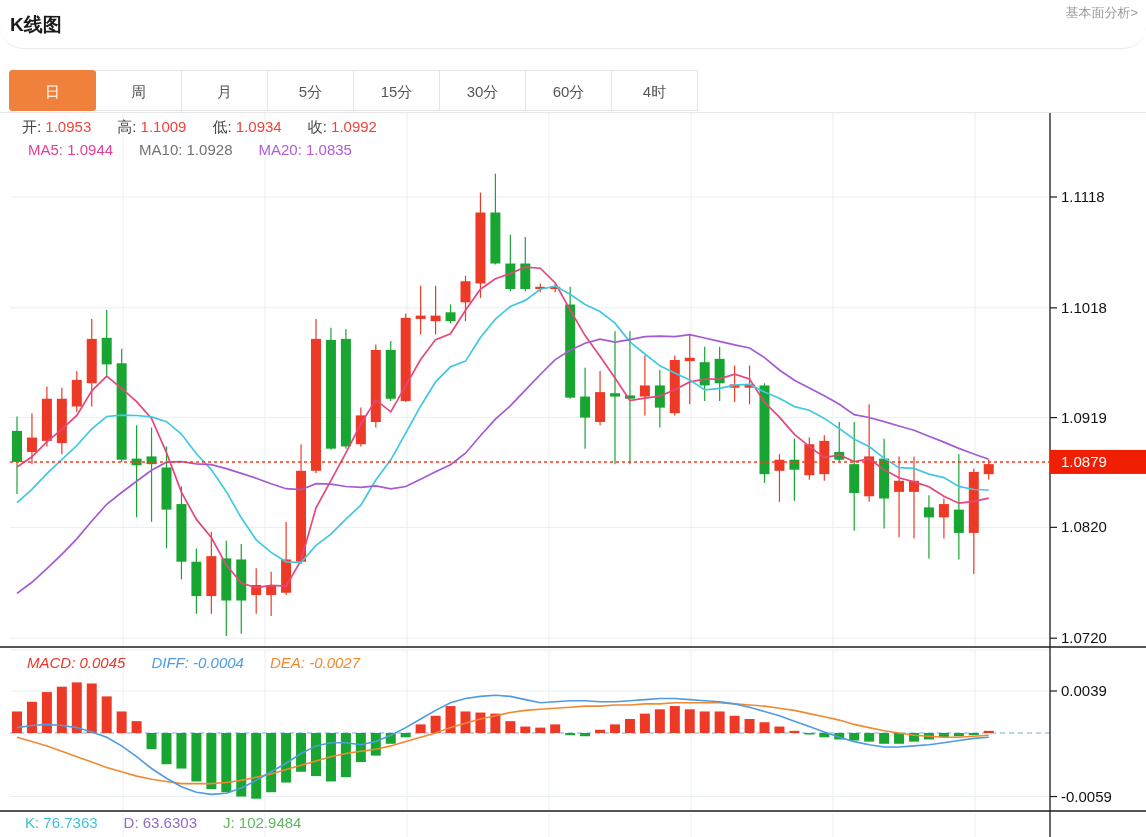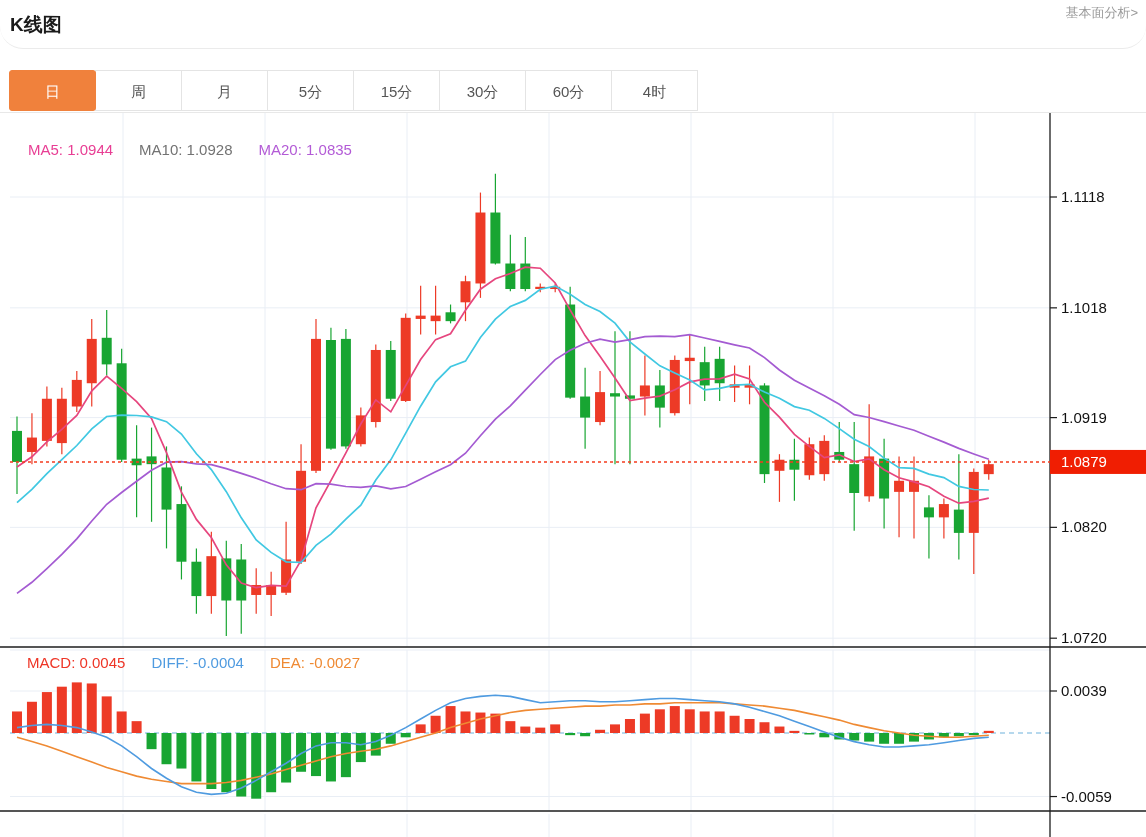--- a/index.html
+++ b/index.html
@@ -10,21 +10,21 @@
   .tabbar{position:relative;height:64px;}
   .tabs{position:absolute;left:10px;top:21px;display:flex;}
   .tab{width:87px;height:41px;line-height:41px;text-align:center;font-size:15px;color:#555;background:#fff;border:1px solid #e4e4e4;margin-left:-1px;box-sizing:border-box;cursor:pointer;}
   .tab.active{background:#f0813c;border-color:#f0813c;color:#fff;border-radius:3px;z-index:2;}
   .tabbar-border{position:absolute;left:0;right:0;bottom:0;height:0;border-bottom:1px solid #e8e8e8;}
   .chart-wrap{position:relative;width:1146px;height:724px;}
   svg{position:absolute;left:0;top:0;}
   .overlay{position:absolute;font-size:15px;white-space:nowrap;z-index:5;}
   .ohlc-row{top:5px;left:22px;display:flex;gap:26px;}
   .ma-row{top:28px;left:28px;display:flex;gap:26px;}
-  .macd-row{top:541px;left:27px;display:flex;gap:26px;}
+  .macd-row{top:541px;left:27px;display:flex;gap:26px;font-style:italic;}
   .kdj-row{top:701px;left:25px;display:flex;gap:26px;}
   .lbl{color:#444;}
   .val-red{color:#f0443a;}
   .ma5{color:#e83e94;}
   .ma10{color:#737373;}
   .ma20{color:#b35bd6;}
   .macd-l{color:#ee3526;}
   .diff-l{color:#4f9be0;}
   .dea-l{color:#ef8a33;}
   .k-l{color:#3bc4d8;}
@@ -321,26 +321,37 @@
         <line x1="1050" y1="578.0009" x2="1057" y2="578.0009" stroke="#1c1c1c" stroke-width="1.2"></line>
         <text x="1061" y="583.0009" font-size="15" fill="#111111">0.0039</text>
         <line x1="1050" y1="683.5371" x2="1057" y2="683.5371" stroke="#1c1c1c" stroke-width="1.2"></line>
         <text x="1061" y="688.5371" font-size="15" fill="#111111">-0.0059</text>
       </g>
       <line x1="10" y1="348.9417085427126" x2="1050" y2="348.9417085427126" stroke="#f43b1e" stroke-width="1.6" stroke-dasharray="3,3"></line>
       <rect x="1050" y="336.9417085427126" width="96" height="24" fill="#f01e02"></rect>
       <text x="1061" y="353.9417085427126" font-size="15" fill="#ffffff">1.0879</text>
     </svg>
 
+  <div class="overlay ohlc-row">
+    <span><span class="lbl">开:</span> <span class="val-red">1.0953</span></span>
+    <span><span class="lbl">高:</span> <span class="val-red">1.1009</span></span>
+    <span><span class="lbl">低:</span> <span class="val-red">1.0934</span></span>
+    <span><span class="lbl">收:</span> <span class="val-red">1.0992</span></span>
+  </div>
 
   <div class="overlay ma-row">
     <span class="ma5"><span>MA5:</span> <span>1.0944</span></span>
     <span class="ma10"><span>MA10:</span> <span>1.0928</span></span>
     <span class="ma20"><span>MA20:</span> <span>1.0835</span></span>
   </div>
 
   <div class="overlay macd-row">
     <span class="macd-l"><span>MACD:</span> <span>0.0045</span></span>
     <span class="diff-l"><span>DIFF:</span> <span>-0.0004</span></span>
     <span class="dea-l"><span>DEA:</span> <span>-0.0027</span></span>
   </div>
 
+  <div class="overlay kdj-row">
+    <span class="k-l"><span>K:</span> <span>76.7363</span></span>
+    <span class="d-l"><span>D:</span> <span>63.6303</span></span>
+    <span class="j-l"><span>J:</span> <span>102.9484</span></span>
+  </div>
 </div>
 
 </body></html>

